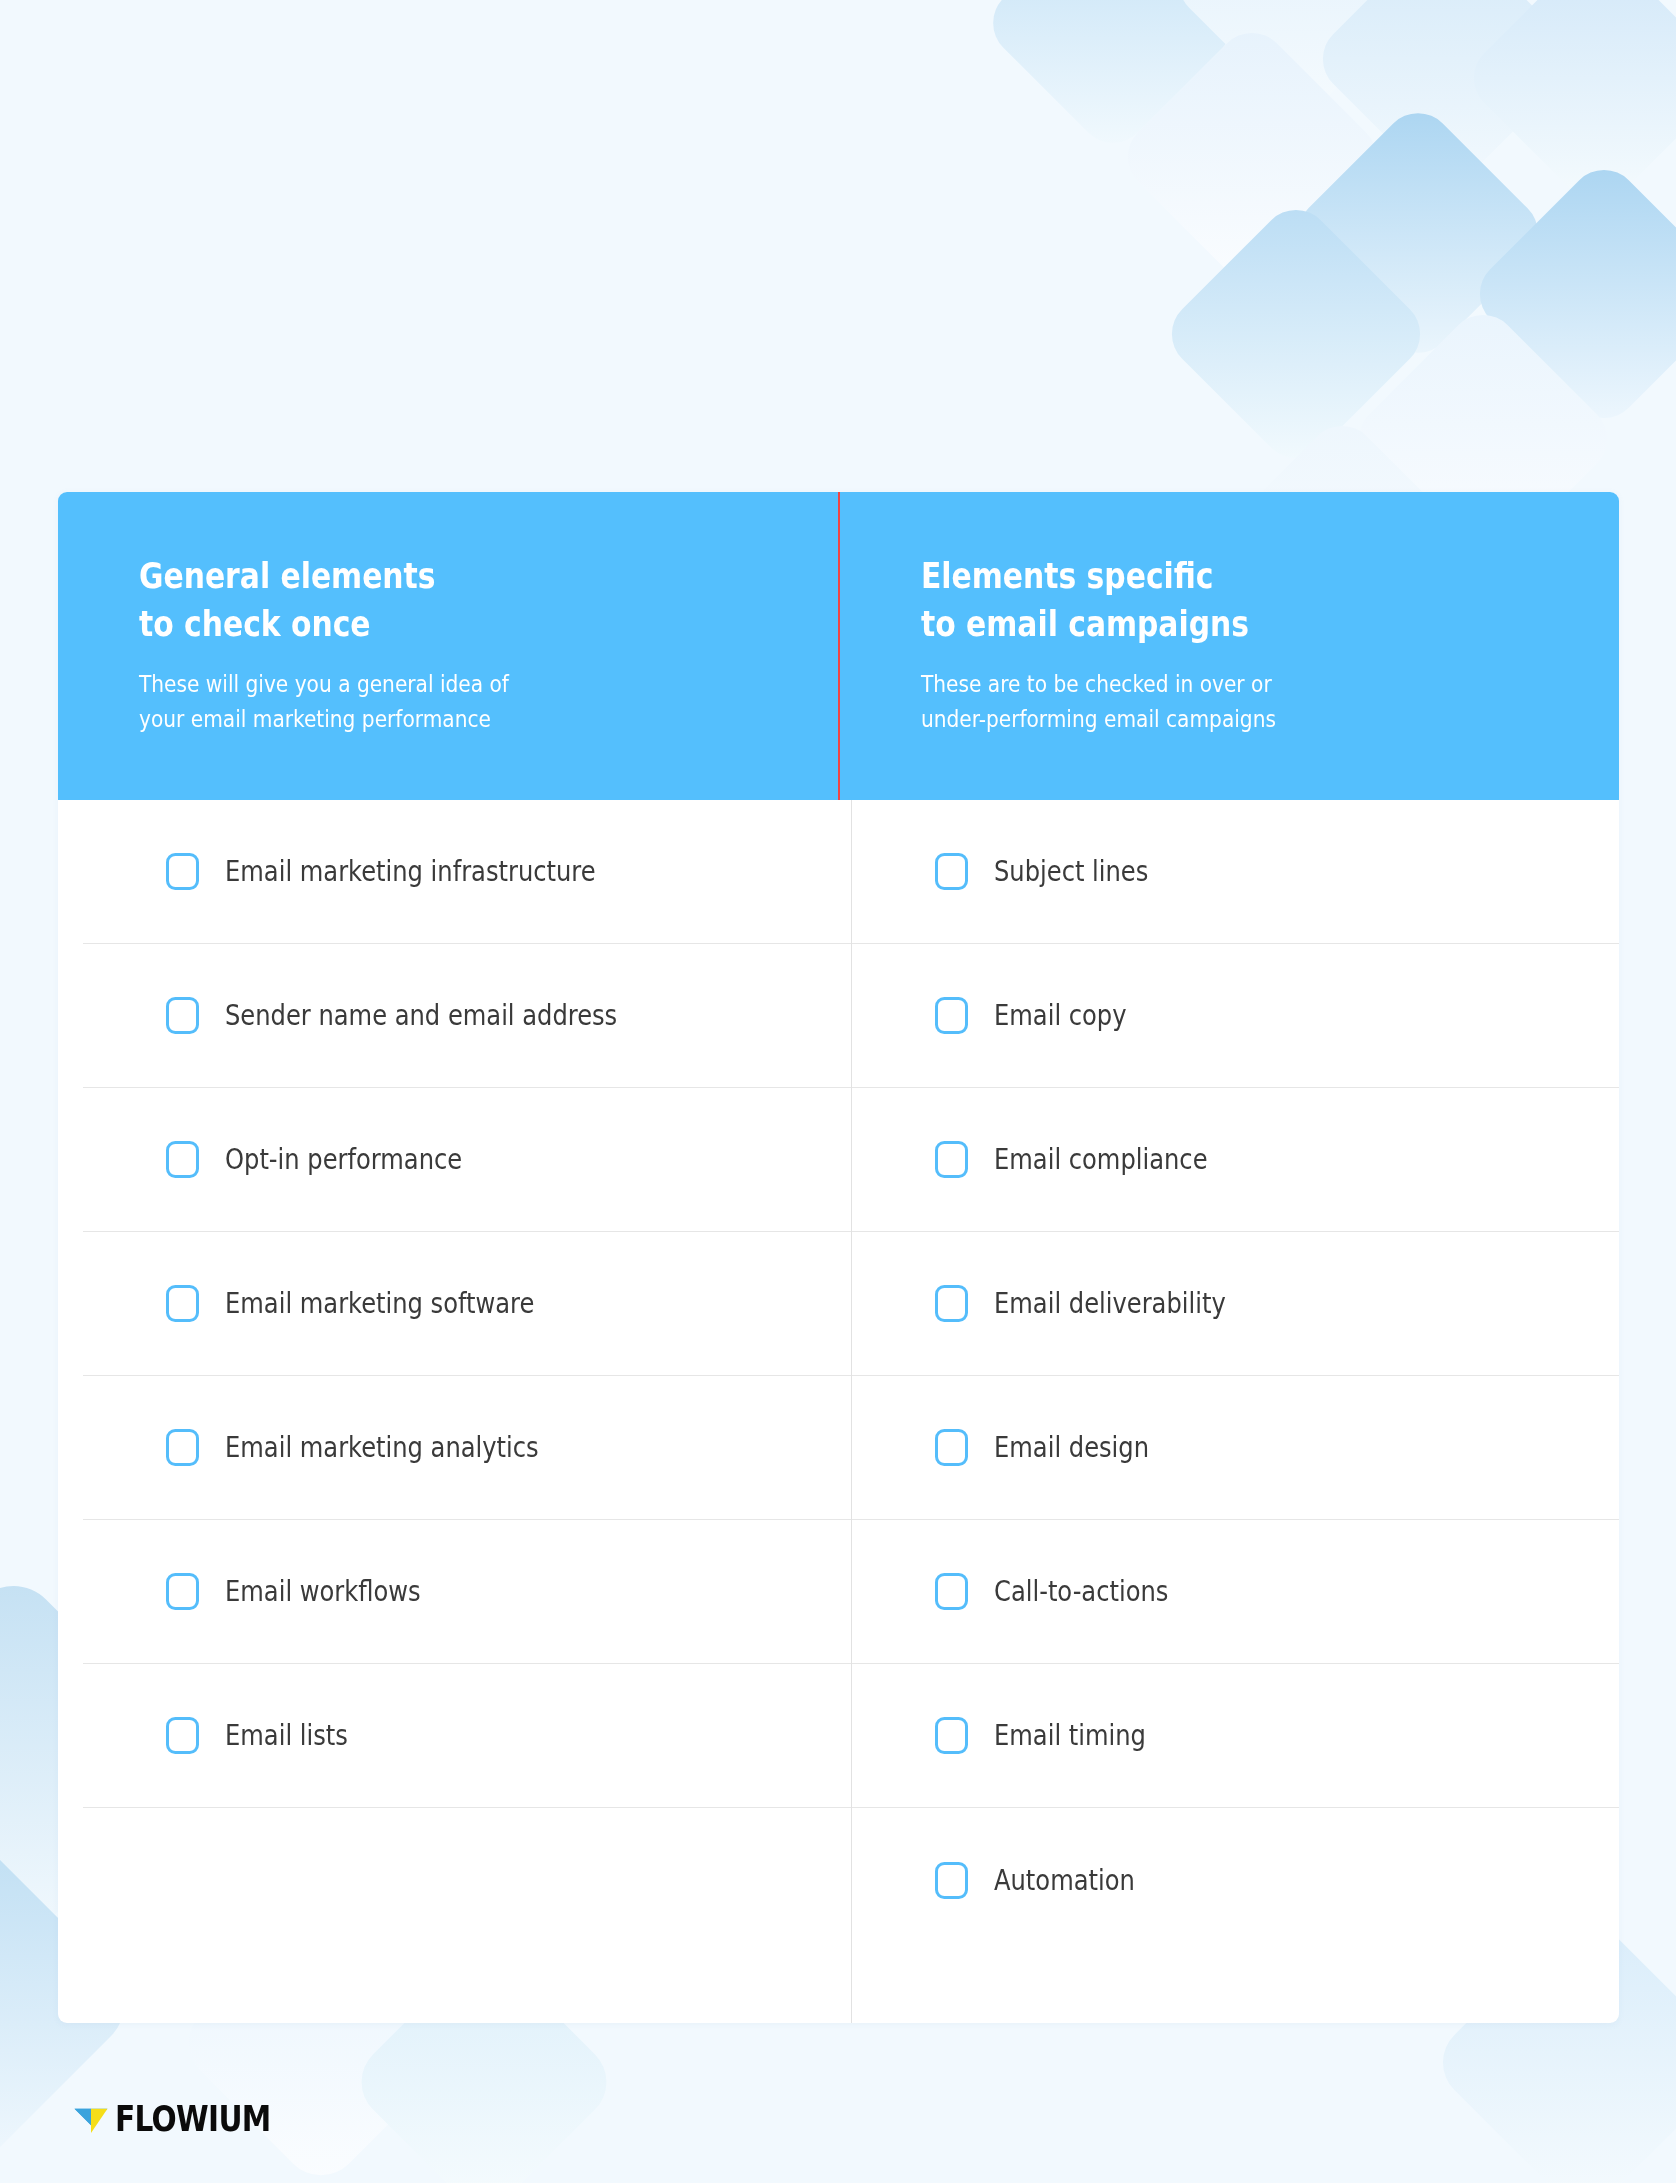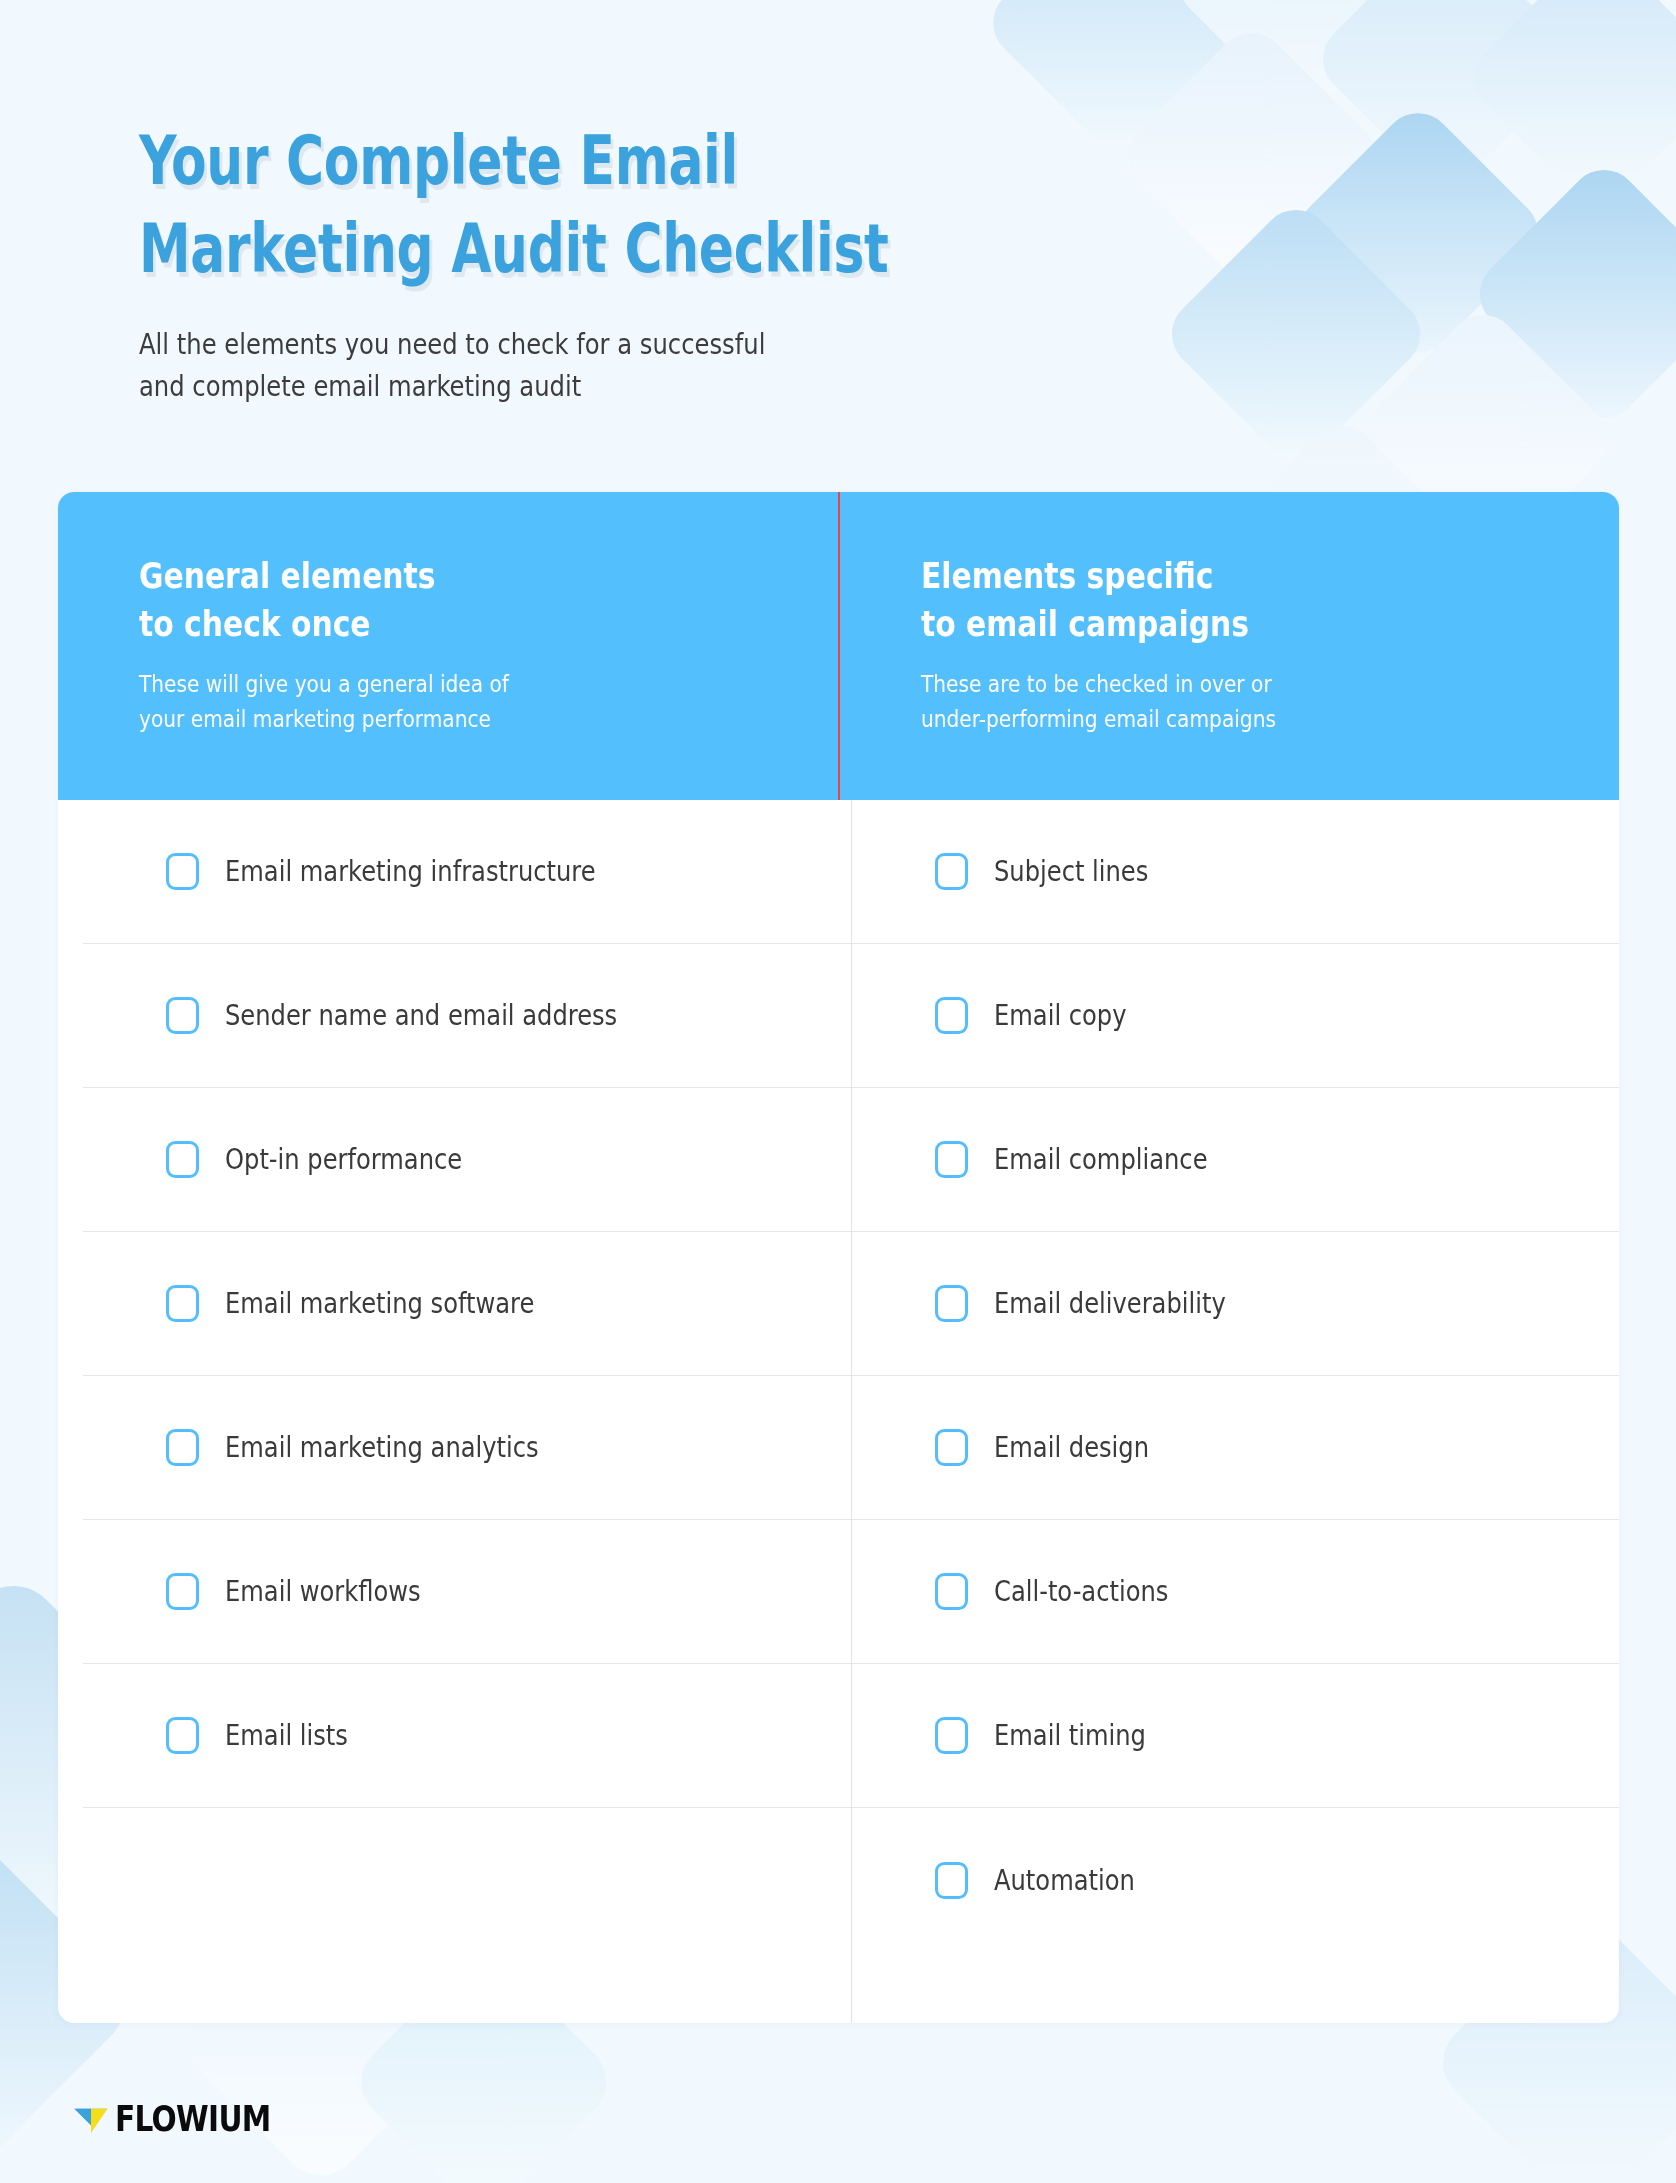--- a/index.html
+++ b/index.html
@@ -68,21 +68,21 @@
   }
 
   
   #card {
     position: absolute;
     left: 58px;
     top: 492px;
     width: 1561px;
     height: 1531px;
     background: #ffffff;
-    border-radius: 16px;
+    border-radius: 9px;
     overflow: hidden;
     box-shadow: 0 1.3px 6.5px rgba(120,160,195,0.07);
   }
 
   
   #card-head {
     display: flex;
     height: 308px;
     background: #54bffd;
   }
@@ -202,26 +202,20 @@
     <div class="deco" style="left: 1244px; top: 452px; width: 196px; height: 196px; border-radius: 35px; background: linear-gradient(135deg, rgb(237, 246, 253) 0%, rgb(252, 254, 255) 100%);"></div>
     <div class="deco" style="left: -124px; top: 1624px; width: 275px; height: 275px; border-radius: 46px; background: linear-gradient(135deg, rgb(195, 224, 243) 0%, rgb(244, 250, 254) 100%);"></div>
     <div class="deco" style="left: -157px; top: 1879px; width: 249px; height: 249px; border-radius: 46px; background: linear-gradient(135deg, rgb(190, 222, 243) 0%, rgb(242, 249, 254) 100%);"></div>
     <div class="deco" style="left: 216px; top: 1938px; width: 210px; height: 210px; border-radius: 39px; background: linear-gradient(135deg, rgb(232, 244, 253) 0%, rgb(251, 253, 255) 100%);"></div>
     <div class="deco" style="left: 386px; top: 1984px; width: 196px; height: 196px; border-radius: 39px; background: linear-gradient(135deg, rgb(220, 239, 250) 0%, rgb(247, 252, 254) 100%);"></div>
     <div class="deco" style="left: 1473px; top: 1951px; width: 223px; height: 223px; border-radius: 39px; background: linear-gradient(135deg, rgb(216, 236, 250) 0%, rgb(246, 251, 254) 100%);"></div>
   </div>
 
 <div id="page">
 
-  <div id="header">
-    <h1 id="page-title">Your Complete Email
-Marketing Audit Checklist</h1>
-    <p id="page-subtitle">All the elements you need to check for a successful
-and complete email marketing audit</p>
-  </div>
 
   <div id="card">
 
     <div id="card-head">
       <div class="head-col">
         <div class="head-title">General elements
 to check once</div>
         <div class="head-sub">These will give you a general idea of
 your email marketing performance</div>
       </div>

